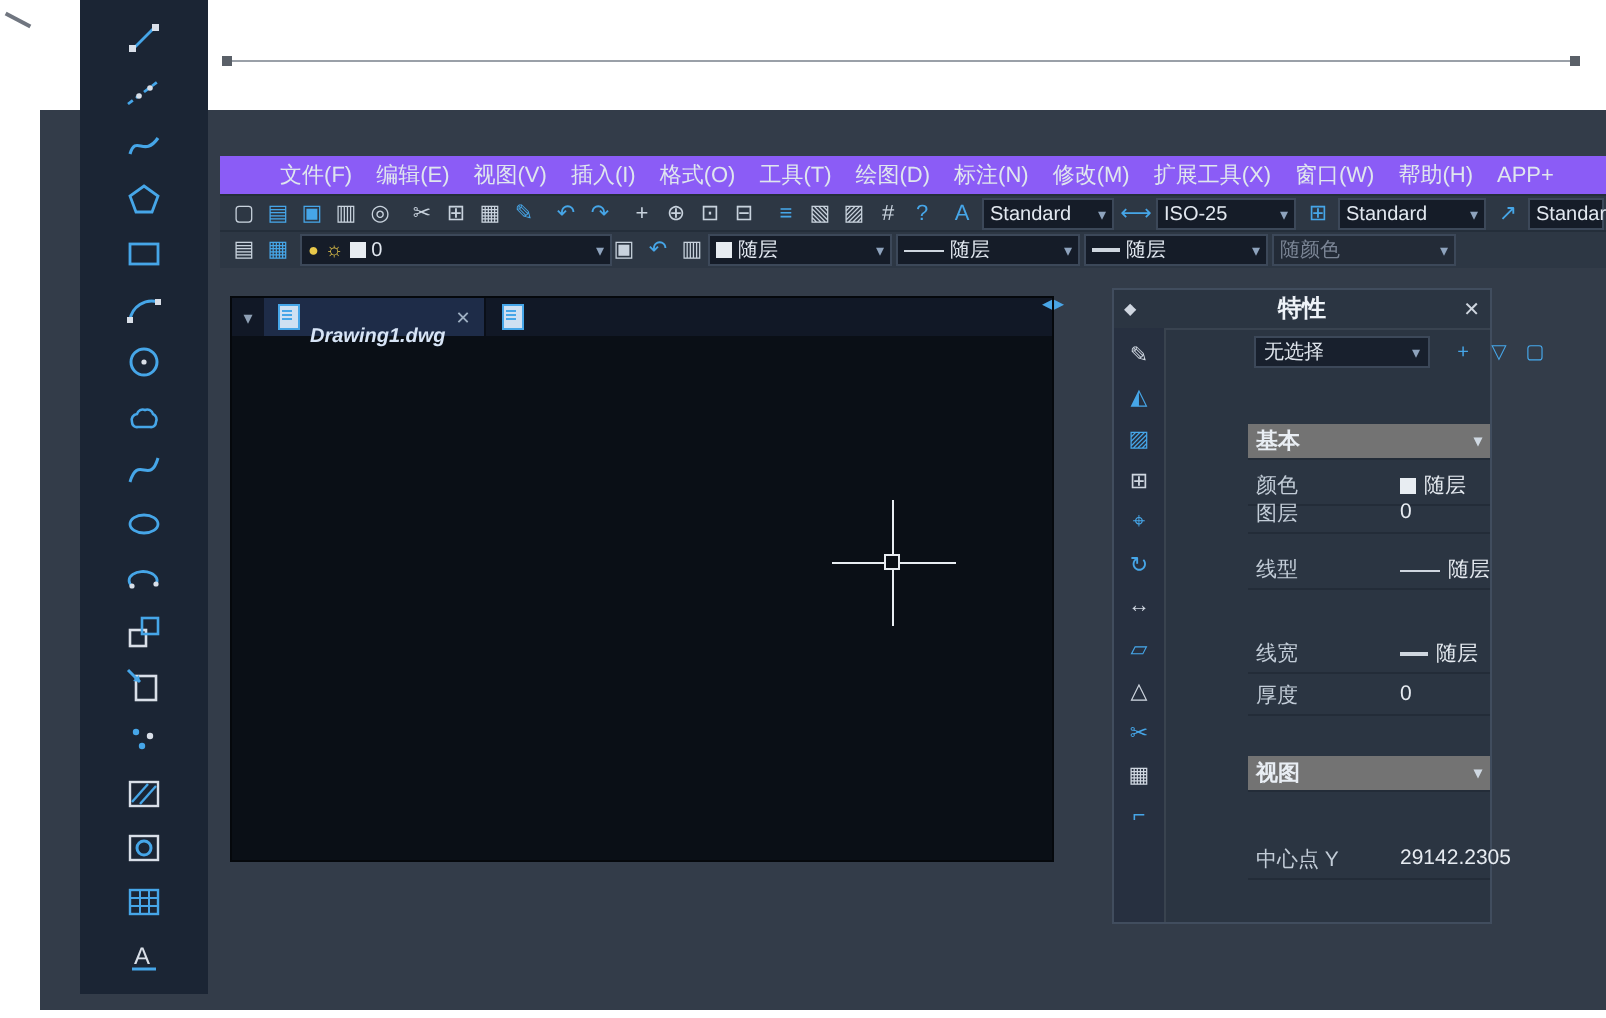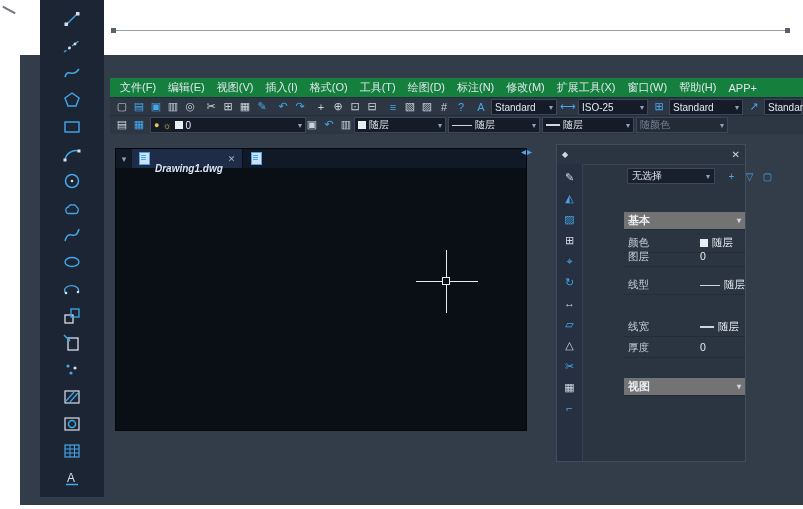--- a/index.html
+++ b/index.html
@@ -11,21 +11,21 @@
   
   #grip-line{left:115px;top:30px;width:673px;height:1px;background:#9aa0a8;}
   .grip-handle{width:5px;height:5px;background:#5a6068;}
   #corner-dash{left:2px;top:9px;width:14px;height:2px;background:#707680;transform:rotate(28deg);}
   
   #left-toolbar{left:40px;top:0;width:64px;height:497px;background:#1b2534;
      display:flex;flex-direction:column;align-items:center;padding-top:8px;box-sizing:border-box;gap:5px;}
   .ltool{width:26px;height:22px;display:flex;align-items:center;justify-content:center;cursor:pointer;}
   .ltool svg{width:20px;height:20px;}
   
-  #menu-bar{left:110px;top:78px;width:693px;height:19px;background:#15803d;display:flex;align-items:center;padding-left:4px;box-sizing:border-box;}
+  #menu-bar{left:110px;top:78px;width:693px;height:19px;background:#8b5cf6;display:flex;align-items:center;padding-left:4px;box-sizing:border-box;justify-content:center;}
   .menu-item{padding:0 6px;color:#dfe6ee;font-size:11px;white-space:nowrap;cursor:pointer;}
   
   .trow{left:110px;width:693px;height:18px;background:#2d3744;border-top:1px solid #242e3a;}
   #toolbar1{top:97px;}
   #toolbar2{top:115px;}
   .ticon{position:absolute;top:1px;width:16px;height:15px;display:flex;align-items:center;justify-content:center;
          font-size:11px;color:#c8d2dd;cursor:pointer;}
   .ticon.blue{color:#46a6e8}
   .combo{position:absolute;top:1px;height:14px;background:#151c28;border:1px solid #3c4859;
          display:flex;align-items:center;font-size:10px;color:#e2e8f0;padding:0 3px;gap:3px;cursor:pointer;box-sizing:content-box;}
@@ -305,20 +305,21 @@
 
 <div class="abs xline" style="left:416px;top:281px;width:62px;height:1px"></div>
 <div class="abs xline" style="left:446px;top:250px;width:1px;height:63px"></div>
 <div class="abs" id="pickbox"></div>
 
 <span class="abs" id="splitter">◂▸</span>
 
 <div class="abs" id="panel">
   <div id="panel-header">
     <span id="panel-pin">◆</span>
+    <span id="panel-title">特性</span>
     <span id="panel-close">✕</span>
   </div>
 
   <div id="panel-gutter">
     <span class="gicon wh">✎</span>
     <span class="gicon">◭</span>
     <span class="gicon">▨</span>
     <span class="gicon wh">⊞</span>
     <span class="gicon">⌖</span>
     <span class="gicon">↻</span>
@@ -374,14 +375,20 @@
       <span class="plabel">厚度</span>
       <span class="pvalue">
         <span>0</span>
       </span>
     </div>
 
     <div class="psec" style="top:214px">
       <span>视图</span>
       <span class="chev">▾</span>
     </div>
+    <div class="prow" style="top:255px">
+      <span class="plabel">中心点 Y</span>
+      <span class="pvalue">
+        <span>29142.2305</span>
+      </span>
+    </div>
   </div>
 </div>
 
 </body></html>

